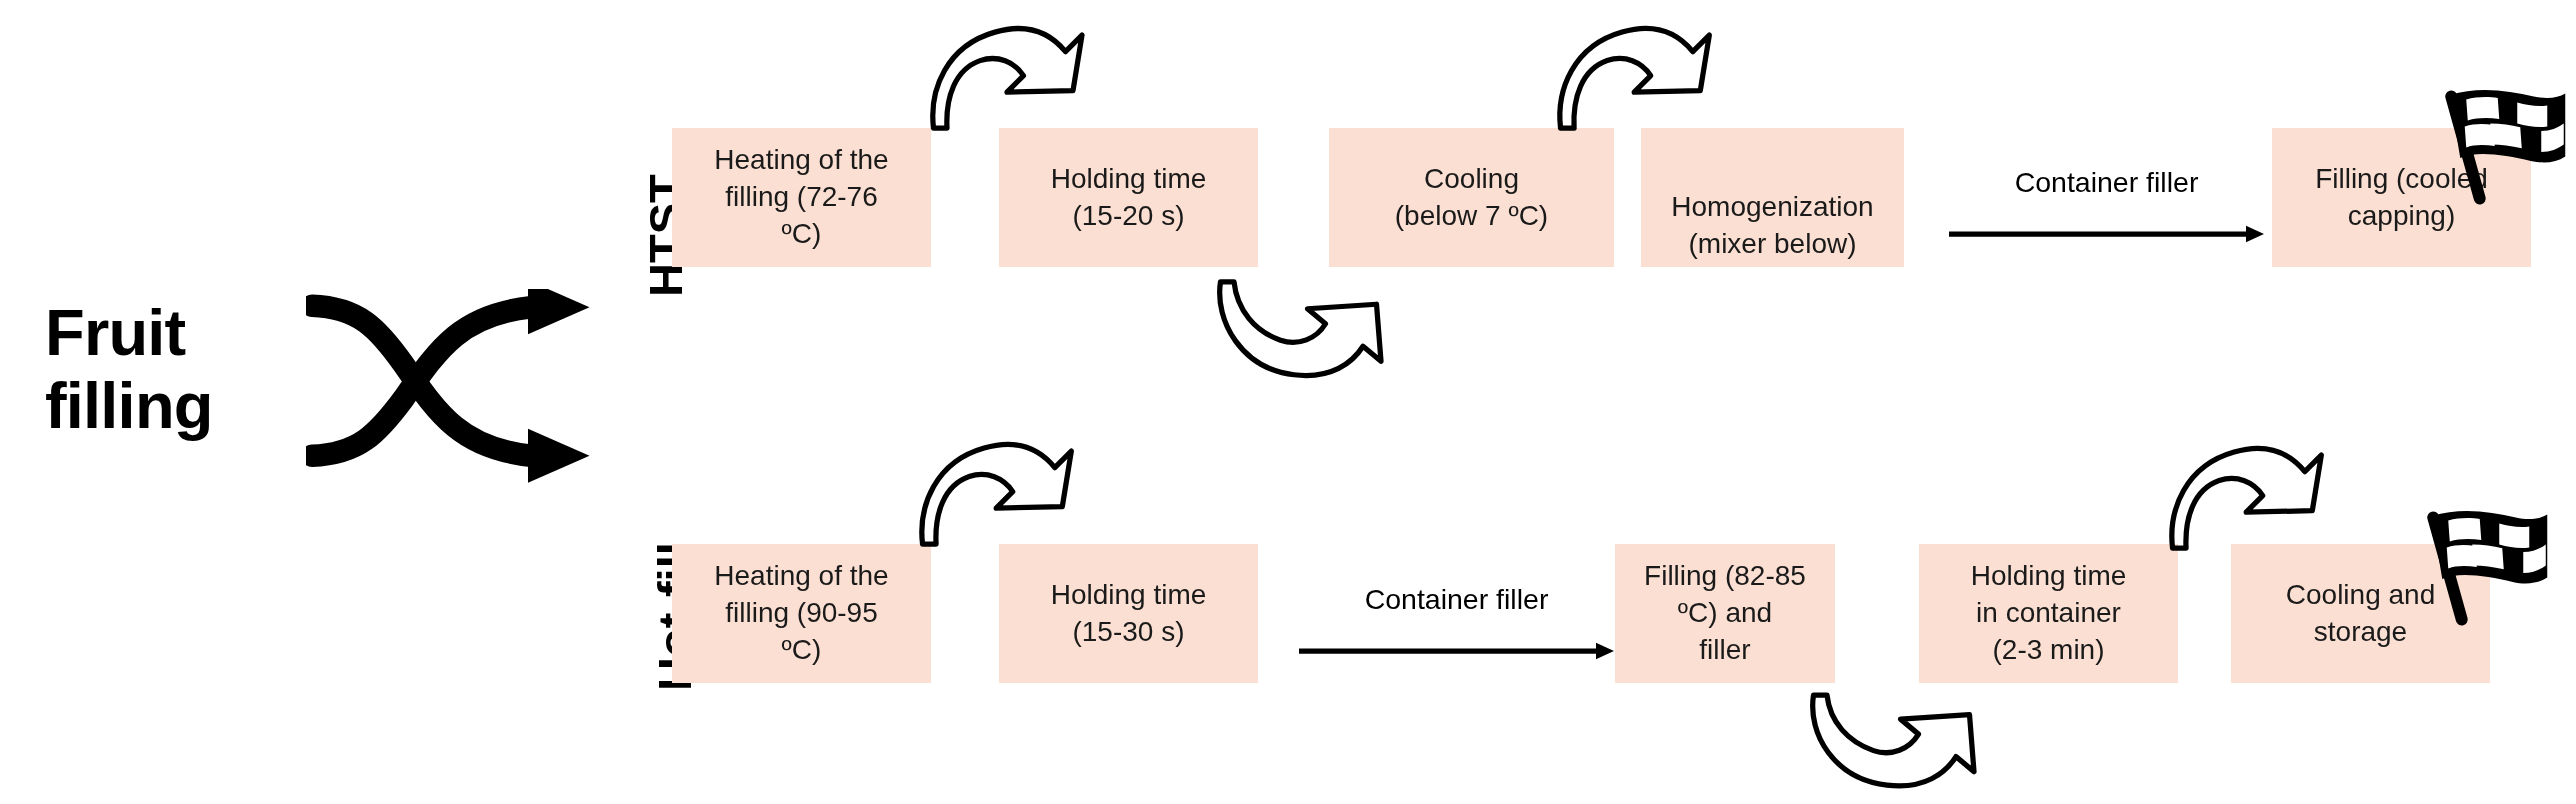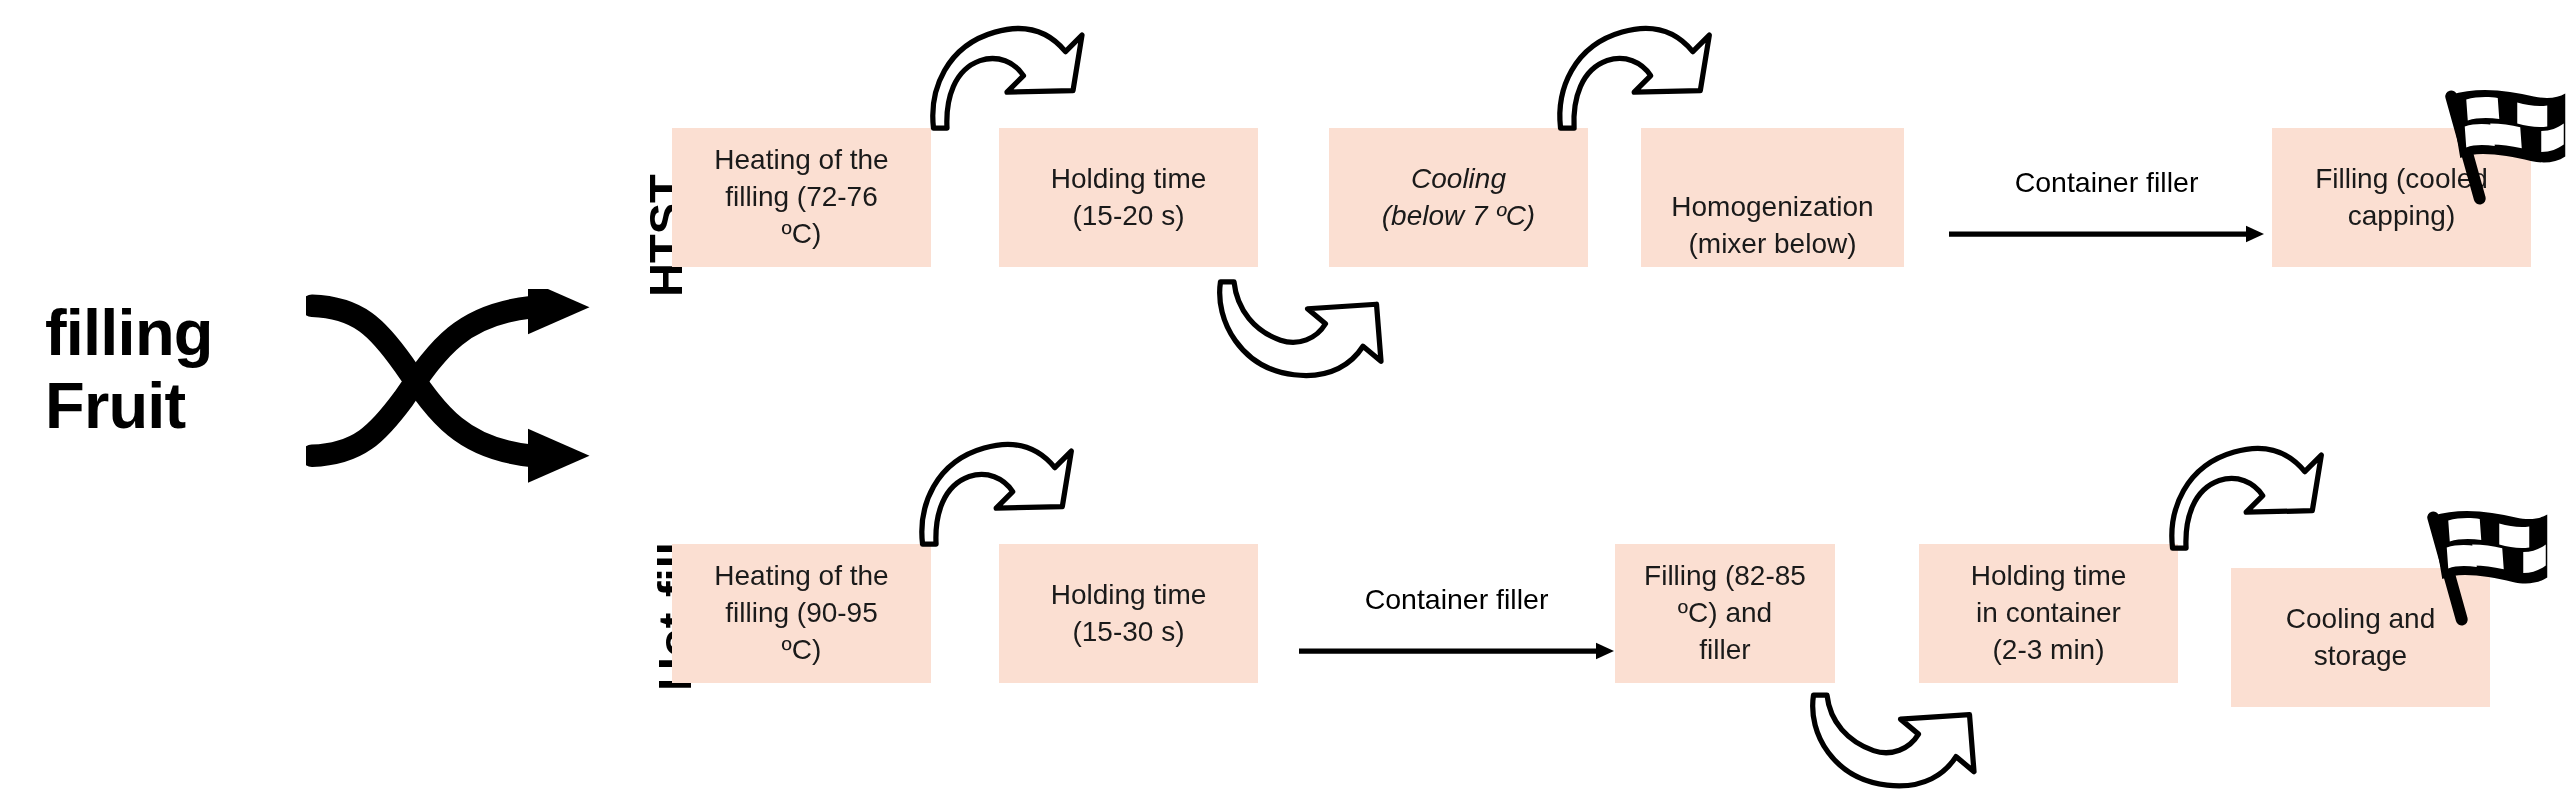--- a/index.html
+++ b/index.html
@@ -104,22 +104,22 @@
   .finish-flag {
     position: absolute;
   }
 </style>
 </head>
 <body>
 
 <div id="canvas">
 
   <div class="source-label">
+    <div>Fruit</div>
     <div>filling</div>
-    <div>Fruit</div>
   </div>
 
   <div class="split-icon">
     <svg width="330" height="203" viewBox="0 0 440 270" xmlns="http://www.w3.org/2000/svg">
       <g fill="none" stroke="#000000" stroke-width="30" stroke-linecap="round" stroke-linejoin="round">
 
         <path d="M8,22 C70,24 96,52 130,100 C176,166 206,212 300,222"></path>
 
         <path d="M8,222 C70,220 96,192 130,146 C176,80 206,34 300,24"></path>
       </g>
@@ -141,21 +141,21 @@
     </div>
   </div>
 
   <div class="pbox" style="left:999px; top:128px; width:259px; height:139px;">
     <div>
       <span>Holding time</span>
       <span>(15-20 s)</span>
     </div>
   </div>
 
-  <div class="pbox" style="left:1329px; top:128px; width:259px; height:139px;font-style:italic;">
+  <div class="pbox" style="left:1329px; top:128px; width:285px; height:139px;">
     <div>
       <span>Cooling</span>
       <span>(below 7 ºC)</span>
     </div>
   </div>
 
   <div class="pbox" style="left:1641px; top:128px; width:263px; height:139px;align-items:flex-end;">
     <div>
       <span>Homogenization</span>
       <span>(mixer below)</span>
@@ -251,21 +251,21 @@
   </div>
 
   <div class="pbox" style="left:1919px; top:544px; width:259px; height:139px;">
     <div>
       <span>Holding time</span>
       <span>in container</span>
       <span>(2-3 min)</span>
     </div>
   </div>
 
-  <div class="pbox" style="left:2231px; top:568px; width:259px; height:139px;">
+  <div class="pbox" style="left:2231px; top:544px; width:259px; height:139px;">
     <div>
       <span>Cooling and</span>
       <span>storage</span>
     </div>
   </div>
 
   <div class="finish-flag" style="left:2415px; top:492px; width:143px; height:150px;">
     <svg width="143" height="150" viewBox="0 0 190 200" xmlns="http://www.w3.org/2000/svg">
       <line x1="24" y1="34" x2="62" y2="170" stroke="#000000" stroke-width="16" stroke-linecap="round"></line>
       <path d="M22,32 C60,20 100,26 134,34 C152,38 166,36 176,30

